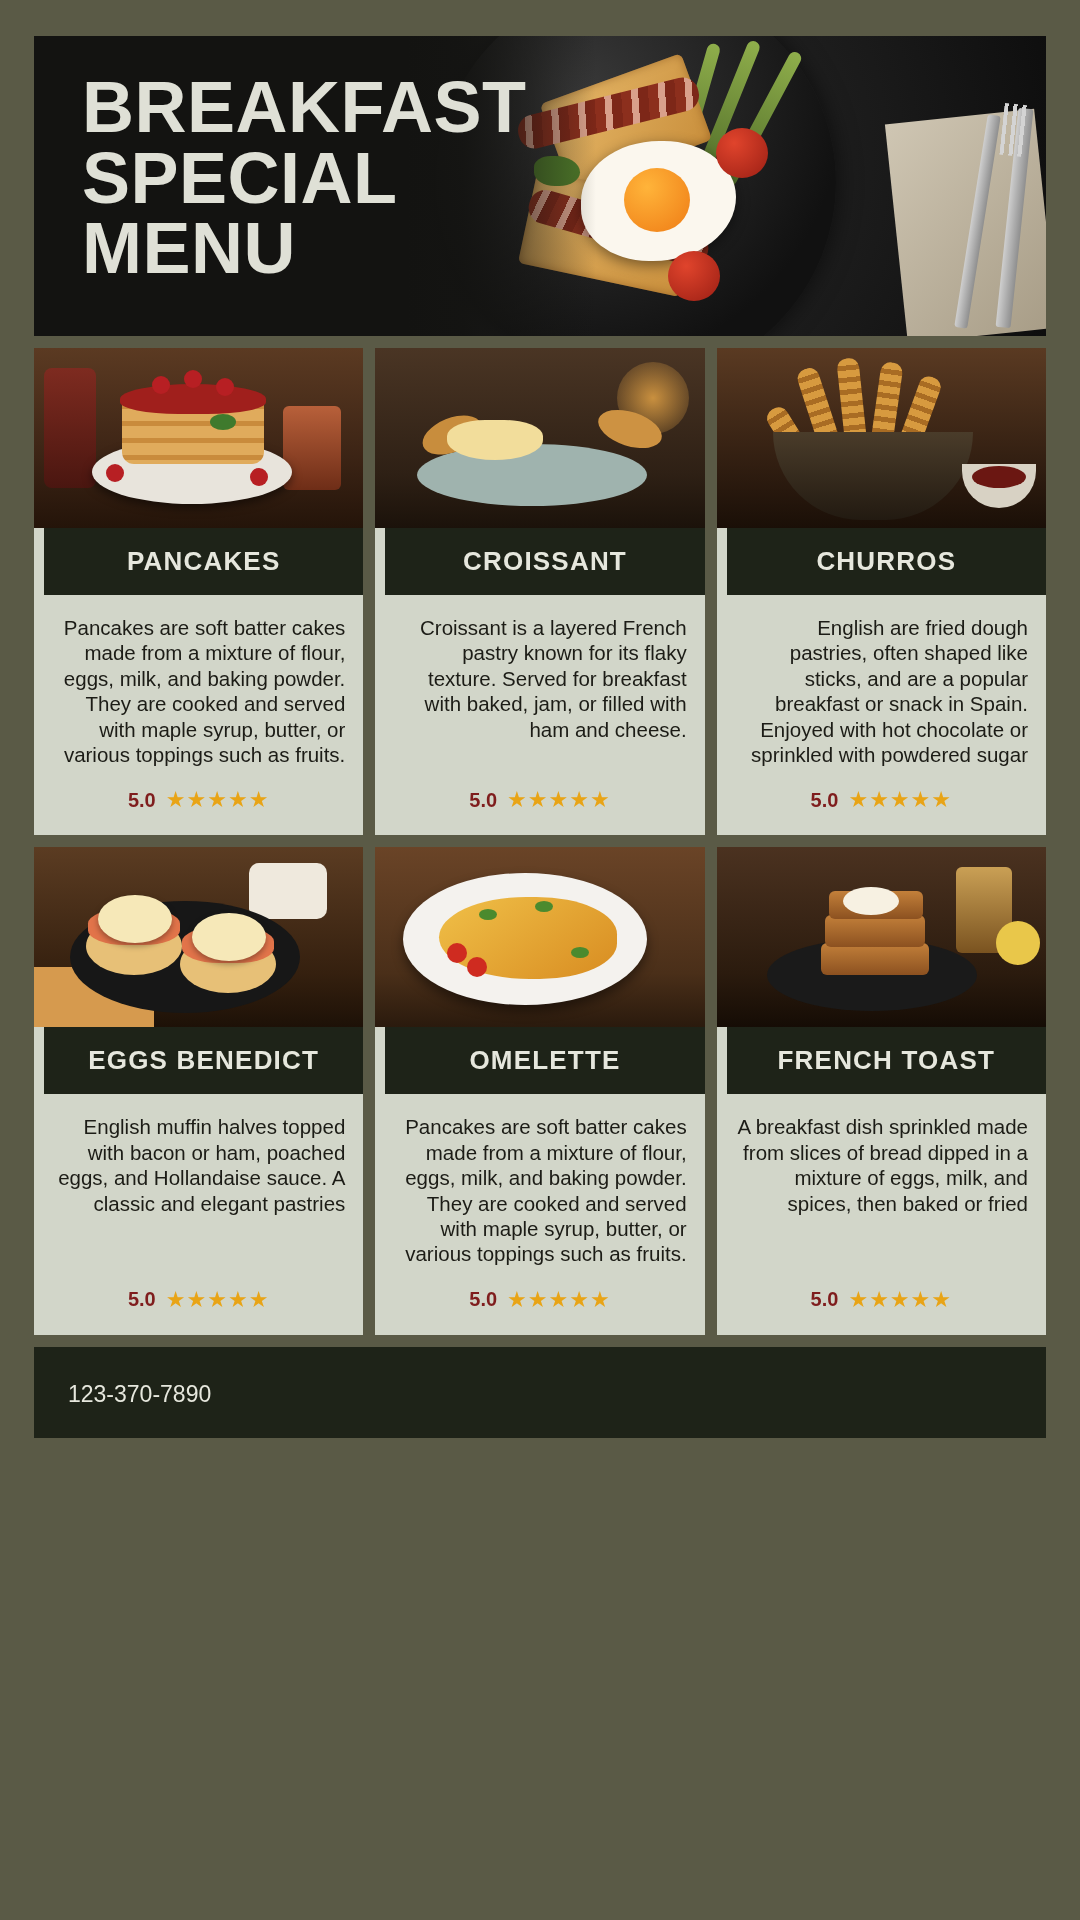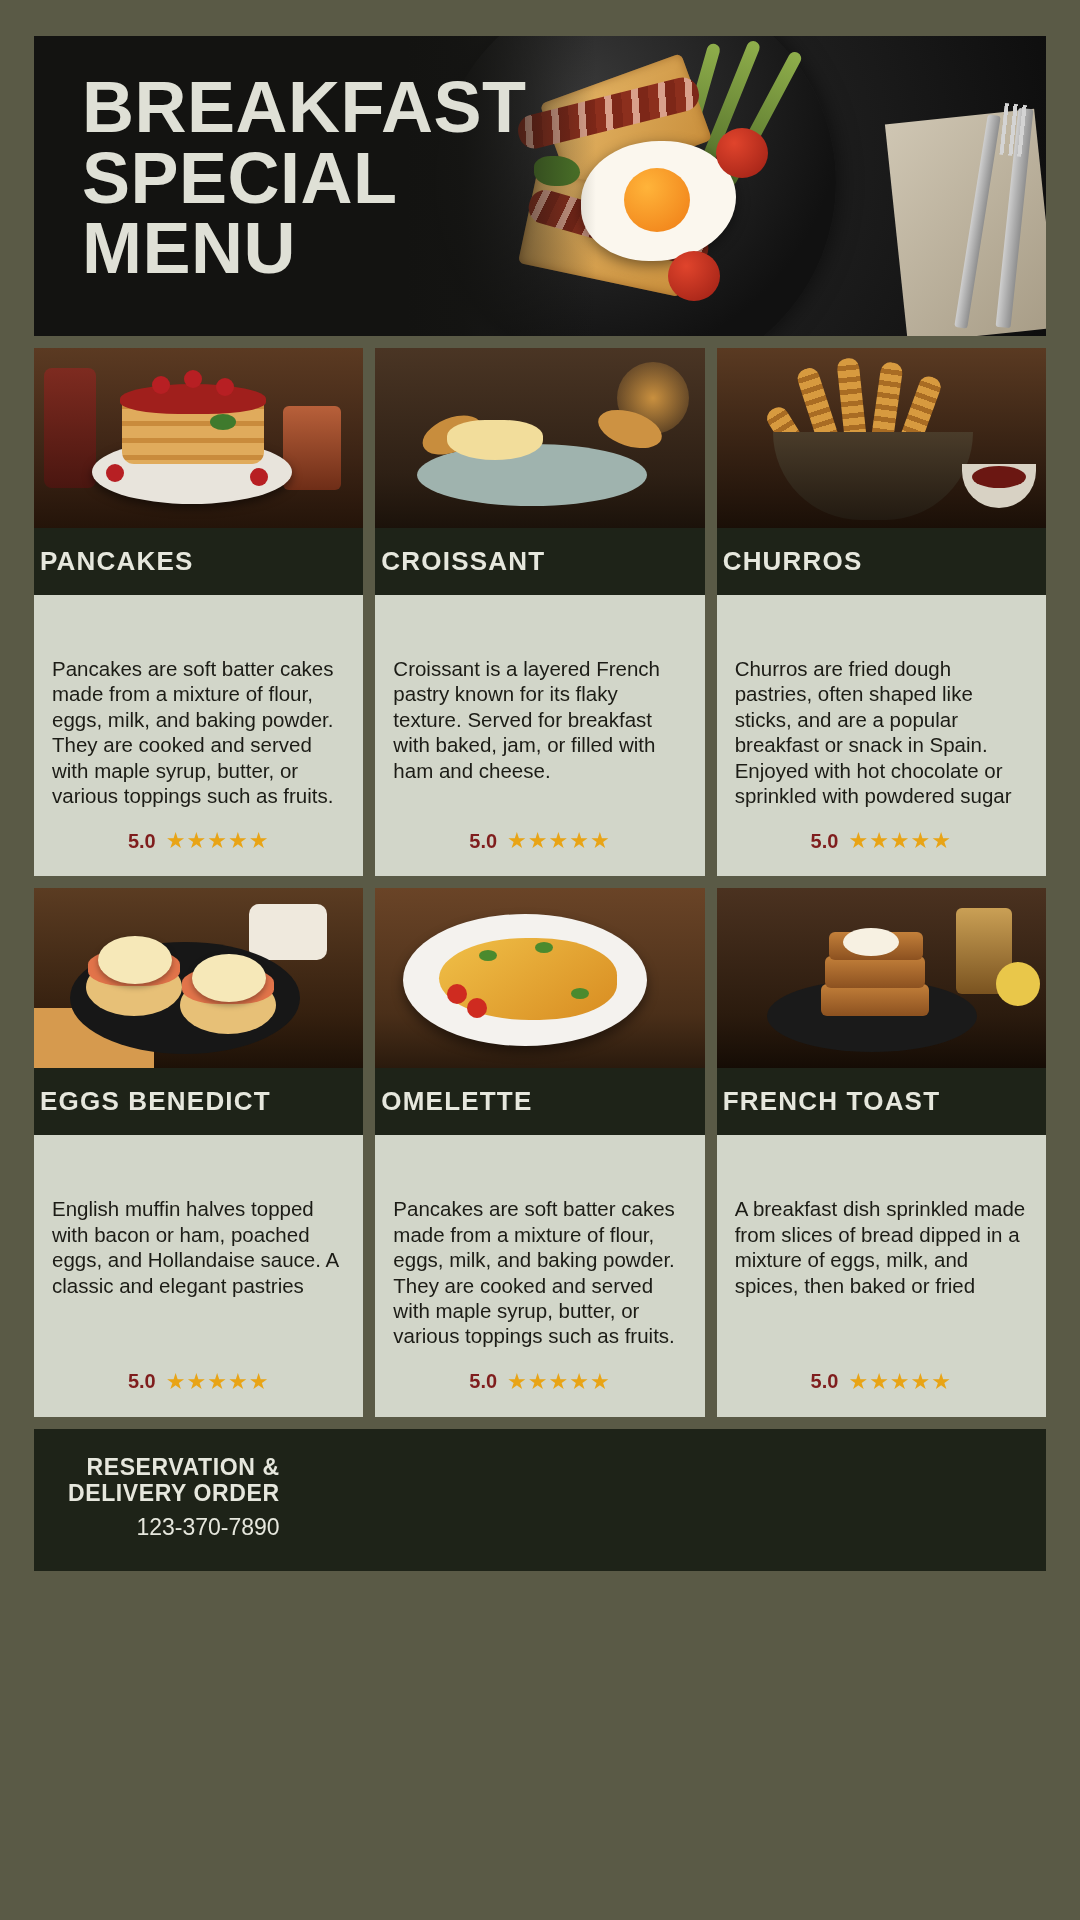--- a/index.html
+++ b/index.html
@@ -169,35 +169,36 @@
   }
   .card-photo {
     height: 180px;
     position: relative;
     overflow: hidden;
     background: #2b2119;
   }
   .card-title {
     background: #1e2318;
     color: #e6e7dd;
+    text-align: center;
     font-size: 26px;
     font-weight: bold;
     letter-spacing: 1.2px;
     padding: 18px 6px;
     text-transform: uppercase;
+    margin-left: 10px;
   }
   .card-body {
     background: #d2d6c9;
     color: #1c1c16;
     padding: 20px 18px 10px 18px;
     font-size: 20.5px;
     line-height: 1.24;
-    text-align: left;
+    text-align: right;
     flex: 1 1 auto;
-    margin-top: 41px;
   }
   .card-rating {
     background: #d2d6c9;
     display: flex;
     align-items: center;
     justify-content: center;
     gap: 10px;
     padding: 10px 0 22px 0;
   }
   .rating-value {
@@ -379,21 +380,21 @@
         <div class="ch-stick" style="left:96px; top:18px; height:120px; transform:rotate(-18deg);"></div>
         <div class="ch-stick" style="left:126px; top:10px; height:130px; transform:rotate(-6deg);"></div>
         <div class="ch-stick" style="left:156px; top:14px; height:126px; transform:rotate(8deg);"></div>
         <div class="ch-stick" style="left:186px; top:26px; height:112px; transform:rotate(20deg);"></div>
         <div class="ch-stick" style="left:70px; top:54px; height:96px; transform:rotate(-32deg);"></div>
         <div class="ch-bowl"></div>
         <div class="ch-dip"></div>
         <div class="ch-dip-in"></div>
       </div>
       <div class="card-title">CHURROS</div>
-      <div class="card-body">Churros are fried dough pastries, often shaped like sticks, and are a popular breakfast or snack in Spain. Enjoyed with hot chocolate or sprinkled with powdered sugar</div>
+      <div class="card-body">English are fried dough pastries, often shaped like sticks, and are a popular breakfast or snack in Spain. Enjoyed with hot chocolate or sprinkled with powdered sugar</div>
       <div class="card-rating">
         <span class="rating-value">5.0</span>
         <span class="stars">★★★★★</span>
       </div>
     </div>
   </div>
 
   <div class="grid">
 
     <div class="card">
@@ -448,19 +449,17 @@
       <div class="card-body">A breakfast dish sprinkled made from slices of bread dipped in a mixture of eggs, milk, and spices, then baked or fried</div>
       <div class="card-rating">
         <span class="rating-value">5.0</span>
         <span class="stars">★★★★★</span>
       </div>
     </div>
   </div>
 
   <div class="footer">
     <div class="footer-right">
-      <div class="res">RESERVATION &amp;
-DELIVERY ORDER</div>
       <div class="phone">123-370-7890</div>
     </div>
   </div>
 
 </div>
 
 </body></html>

